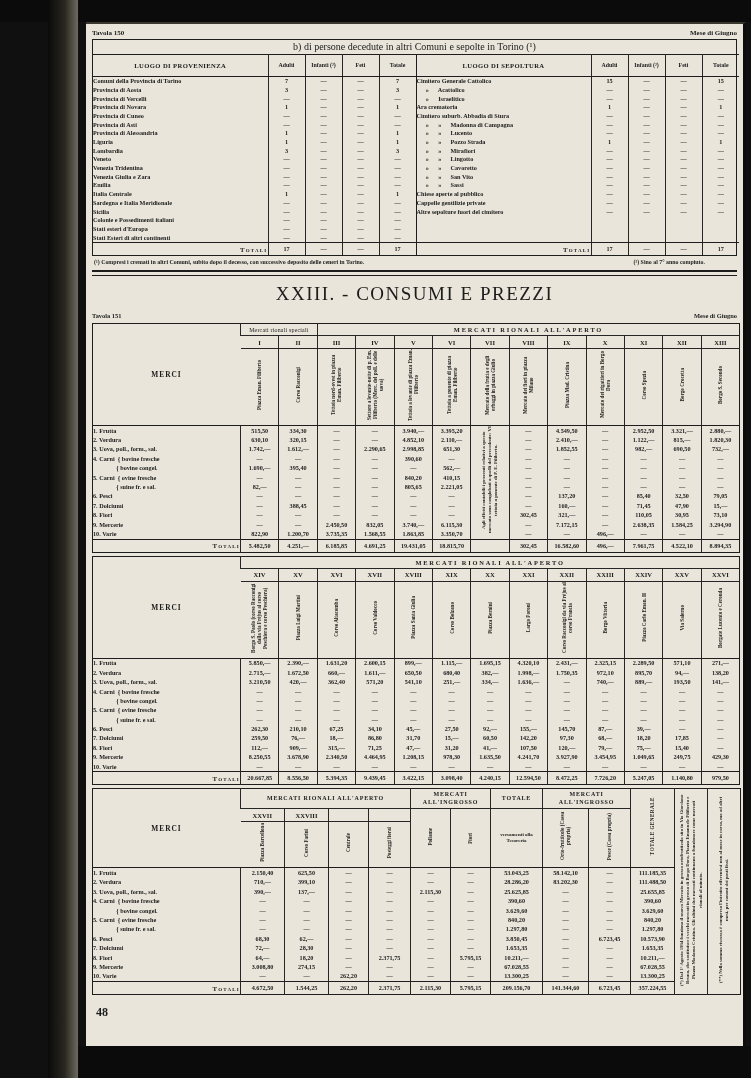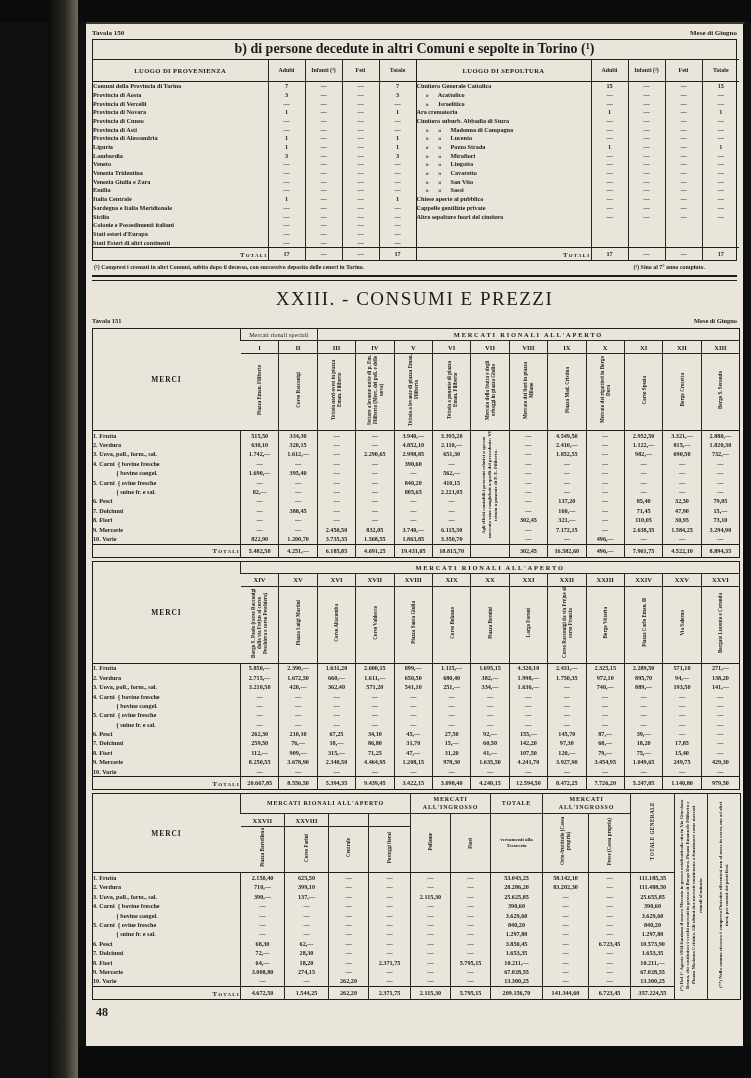--- a/index.html
+++ b/index.html
@@ -7,21 +7,21 @@
        font-family:"Liberation Serif","DejaVu Serif",serif;color:#1c1c1c;}
   .topbar{position:absolute;top:0;left:0;width:751px;height:22px;background:#0b0b0b;}
   .gutter{position:absolute;top:0;left:48px;width:30px;height:1078px;
           background:linear-gradient(90deg,#0b0b0b 0%,#28261f 55%,#6e6a60 100%);}
   .below{position:absolute;left:78px;top:1046px;width:673px;height:32px;background:#0b0b0b;}
   .page{position:absolute;left:78px;top:22px;width:660px;height:1024px;background:#e9e5da;
         border-right:3px solid #0d0d0d;box-sizing:border-box;padding:3px 6px 0 6px;
         border-top:2px solid #3a382f;margin-left:8px;}
   .hdr-strip{display:flex;justify-content:space-between;align-items:center;height:12px;
              font-size:7px;font-weight:bold;}
-  .tbl-title{text-align:center;font-size:14px;font-weight:bold;margin:1px 0 2px;}
+  .tbl-title{text-align:center;font-size:10px;font-weight:normal;margin:1px 0 2px;}
   .deaths-box{border:1.6px solid #1d1d1d;}
   table.scan{border-collapse:collapse;table-layout:fixed;width:648px;border:1.6px solid #1d1d1d;}
   #deaths{width:100%;border:none;border-top:1.2px solid #1d1d1d;}
   .scan th,.scan td{border-left:1px solid #262626;overflow:hidden;padding:0;vertical-align:middle;}
   .scan th:first-child,.scan td:first-child{border-left:none;}
   #deaths th{font-size:5.9px;font-weight:bold;text-align:center;
              border-bottom:1.2px solid #1d1d1d;height:21px;line-height:1.15;}
   #deaths th.lblh{font-size:6.6px;letter-spacing:.4px;}
   .lbl{white-space:pre;text-align:left;padding-left:4px;font-size:6.2px;font-weight:bold;line-height:1;}
   .num{font-size:6.2px;font-weight:bold;text-align:center;height:9.4px;line-height:1;}

